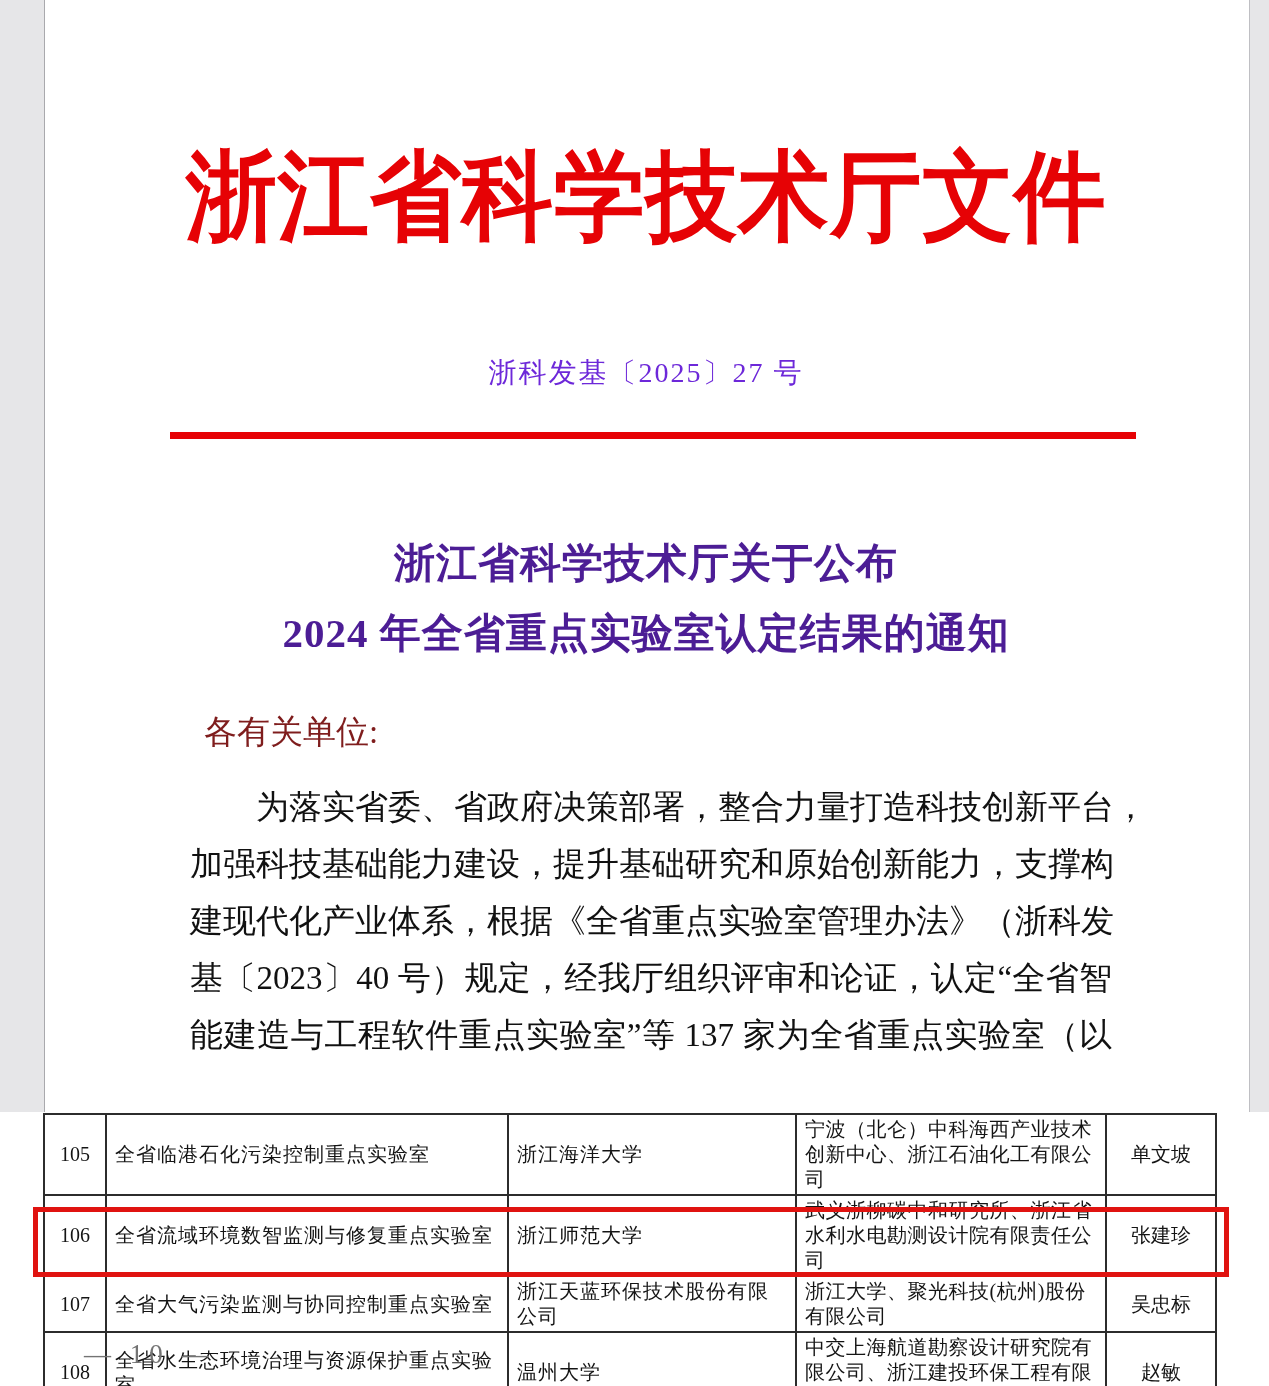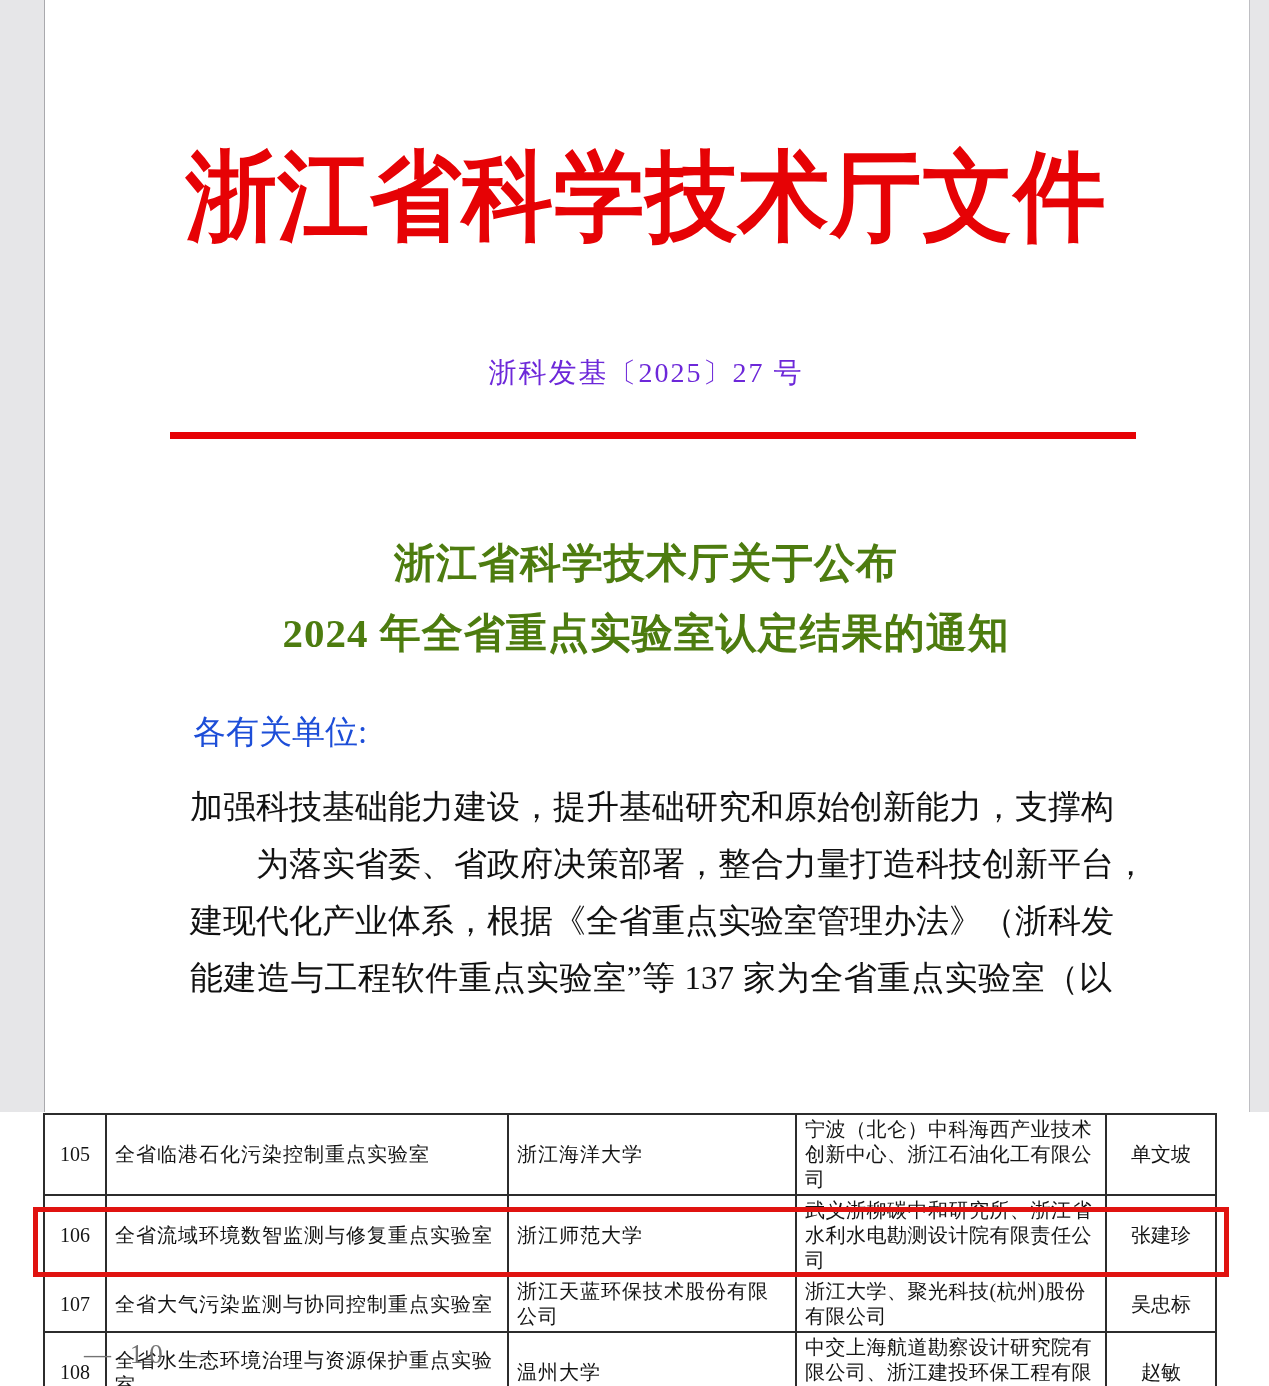--- a/index.html
+++ b/index.html
@@ -44,26 +44,26 @@
   }
   .red-line{
     position:absolute;left:170px;top:432px;width:966px;height:7px;
     background:#e60205;
   }
   .notice-title{
     position:absolute;left:44px;top:528px;width:1204px;
     text-align:center;
     font-weight:bold;
     font-size:41px;line-height:70px;
-    color:#4d7c0f;
+    color:#4c1d95;
     letter-spacing:1px;
   }
   .salutation{
-    position:absolute;left:193px;top:712px;
-    font-size:33px;line-height:40px;color:#1d4ed8;
+    position:absolute;left:204px;top:712px;
+    font-size:33px;line-height:40px;color:#7f1d1d;
   }
   .body-block{
     position:absolute;left:190px;top:782px;width:922px;
     font-size:33px;color:#111;
   }
   .body-line{
     height:57px;line-height:50px;
     text-align:justify;
     text-align-last:justify;
     white-space:nowrap;
@@ -129,23 +129,24 @@
   <div class="red-line"></div>
 
   <div class="notice-title">
     <div>浙江省科学技术厅关于公布</div>
     <div>2024 年全省重点实验室认定结果的通知</div>
   </div>
 
   <div class="salutation">各有关单位:</div>
 
   <div class="body-block">
+    <div class="body-line first">为落实省委、省政府决策部署，整合力量打造科技创新平台，</div>
     <div class="body-line">加强科技基础能力建设，提升基础研究和原始创新能力，支撑构</div>
-    <div class="body-line first">为落实省委、省政府决策部署，整合力量打造科技创新平台，</div>
     <div class="body-line">建现代化产业体系，根据《全省重点实验室管理办法》（浙科发</div>
+    <div class="body-line">基〔2023〕40 号）规定，经我厅组织评审和论证，认定“全省智</div>
     <div class="body-line">能建造与工程软件重点实验室”等 137 家为全省重点实验室（以</div>
   </div>
 
   <div class="table-section">
     <table class="results">
       <colgroup>
         <col style="width:62px">
         <col style="width:402px">
         <col style="width:288px">
         <col style="width:310px">

